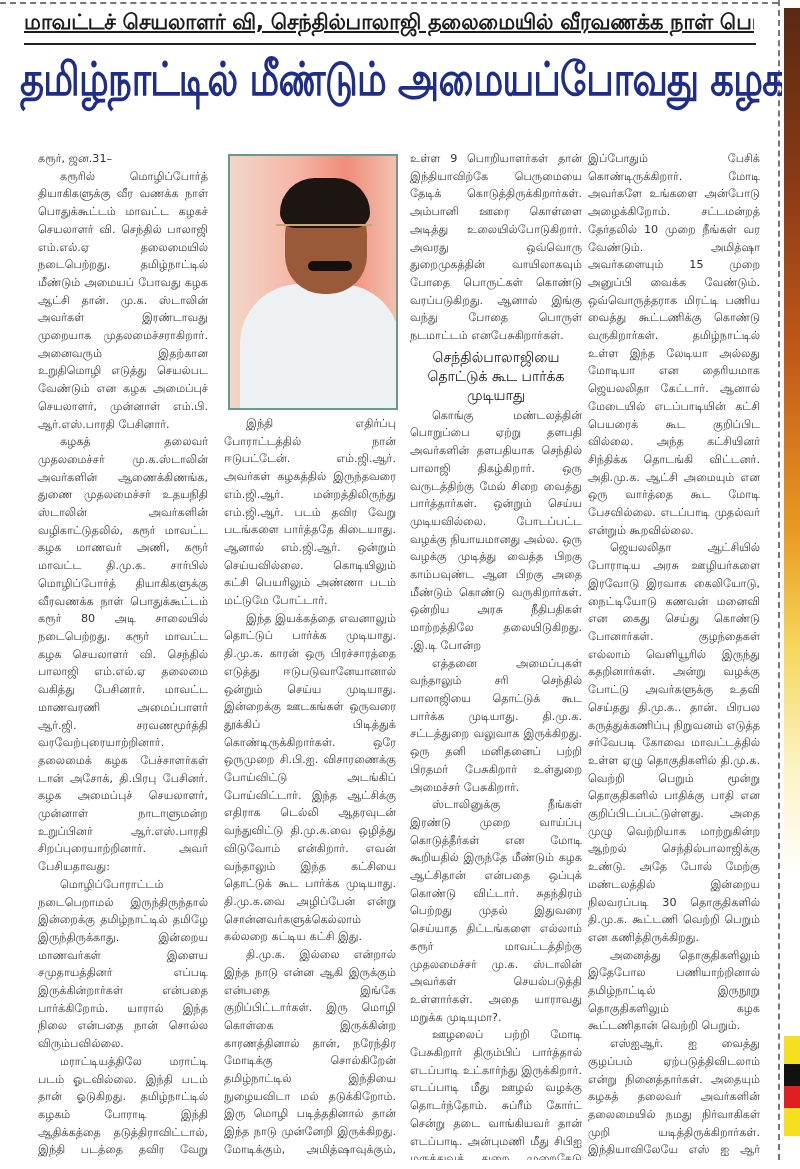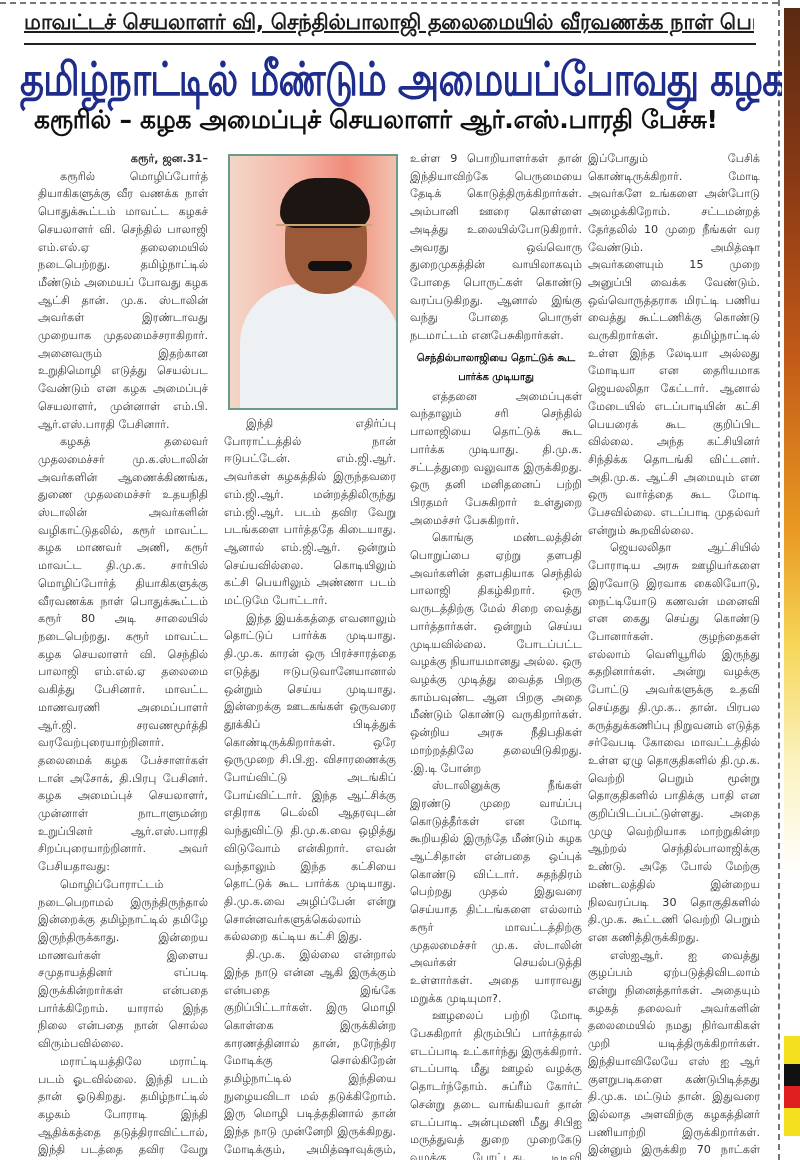--- a/index.html
+++ b/index.html
@@ -49,24 +49,24 @@
     font-size: 25px; font-weight: bold; color: #111;
     white-space: nowrap; overflow: hidden; letter-spacing: -0.3px;
   }
   .col {
     position: absolute; top: 150px;
     font-size: 11.2px; line-height: 17.7px; color: #333;
     text-align: justify; overflow: hidden;
   }
   .col p { margin: 0; text-indent: 22px; }
   .col p.noindent { text-indent: 0; }
-  .dateline { text-align: right; text-indent: 0 !important; font-weight: bold; }
+  .dateline { text-indent: 0 !important; }
   .col h3 {
-    margin: 3px 0 2px 0; text-align: center; font-size: 10px; line-height: 19px;
-    font-weight: bold; color: #111;
+    margin: 3px 0 2px 0; text-align: center; font-size: 14px; line-height: 19px;
+    font-weight: normal; color: #111;
   }
   #col1 { left: 38px; width: 170px; height: 1010px; }
   #col2 { left: 224px; top: 415px; width: 172px; height: 745px; }
   #col3 { left: 410px; width: 172px; height: 1010px; }
   #col4 { left: 588px; width: 172px; height: 1010px; }
   .photo {
     position: absolute; left: 228px; top: 154px; width: 166px; height: 252px;
     border: 2px solid #6a9a8a; overflow: hidden;
     background: linear-gradient(90deg, #f2d7c8 0%, #f5b5a6 40%, #f08c7a 70%, #f3c1b0 100%);
   }
@@ -94,21 +94,20 @@
 </head>
 <body>
 
 <div class="page">
   <div class="top-rule"></div>
   <div class="right-rule"></div>
 
   <div class="kicker">மாவட்டச் செயலாளர் வி, செந்தில்பாலாஜி தலைமையில் வீரவணக்க நாள் பொதுக்கூட்டம்!</div>
   <div class="kicker-rule"></div>
   <div class="headline">தமிழ்நாட்டில் மீண்டும் அமையப்போவது கழக ஆட்சிதான்!</div>
-  <div class="subhead">கரூரில் – கழக அமைப்புச் செயலாளர் ஆர்.எஸ்.பாரதி பேச்சு!</div>
 
   <div class="col" id="col1">
     <p class="dateline">கரூர், ஜன.31–</p>
     <p>கரூரில் மொழிப்போர்த் தியாகிகளுக்கு வீர வணக்க நாள் பொதுக்கூட்டம் மாவட்ட கழகச் செயலாளர் வி. செந்தில் பாலாஜி எம்.எல்.ஏ தலைமையில் நடைபெற்றது. தமிழ்நாட்டில் மீண்டும் அமையப் போவது கழக ஆட்சி தான். மு.க. ஸ்டாலின் அவர்கள் இரண்டாவது முறையாக முதலமைச்சராகிறார். அனைவரும் இதற்கான உறுதிமொழி எடுத்து செயல்பட வேண்டும் என கழக அமைப்புச் செயலாளர், முன்னாள் எம்.பி. ஆர்.எஸ்.பாரதி பேசினார்.</p>
     <p>கழகத் தலைவர் முதலமைச்சர் மு.க.ஸ்டாலின் அவர்களின் ஆணைக்கிணங்க, துணை முதலமைச்சர் உதயநிதி ஸ்டாலின் அவர்களின் வழிகாட்டுதலில், கரூர் மாவட்ட கழக மாணவர் அணி, கரூர் மாவட்ட தி.மு.க. சார்பில் மொழிப்போர்த் தியாகிகளுக்கு வீரவணக்க நாள் பொதுக்கூட்டம் கரூர் 80 அடி சாலையில் நடைபெற்றது. கரூர் மாவட்ட கழக செயலாளர் வி. செந்தில் பாலாஜி எம்.எல்.ஏ தலைமை வகித்து பேசினார். மாவட்ட மாணவரணி அமைப்பாளர் ஆர்.ஜி. சரவணமூர்த்தி வரவேற்புரையாற்றினார். தலைமைக் கழக பேச்சாளர்கள் டான் அசோக், தி.பிரபு பேசினர். கழக அமைப்புச் செயலாளர், முன்னாள் நாடாளுமன்ற உறுப்பினர் ஆர்.எஸ்.பாரதி சிறப்புரையாற்றினார். அவர் பேசியதாவது:</p>
     <p>மொழிப்போராட்டம் நடைபெறாமல் இருந்திருந்தால் இன்றைக்கு தமிழ்நாட்டில் தமிழே இருந்திருக்காது. இன்றைய மாணவர்கள் இளைய சமுதாயத்தினர் எப்படி இருக்கின்றார்கள் என்பதை பார்க்கிறோம். யாரால் இந்த நிலை என்பதை நான் சொல்ல விரும்பவில்லை.</p>
     <p>மராட்டியத்திலே மராட்டி படம் ஓடவில்லை. இந்தி படம் தான் ஓடுகிறது. தமிழ்நாட்டில் கழகம் போராடி இந்தி ஆதிக்கத்தை தடுத்திராவிட்டால், இந்தி படத்தை தவிர வேறு படங்கள் ஓடாது. இளைய சமுதாயத்தினர் சிந்தித்து பார்க்க வேண்டும். தி.மு.க. என்ன செய்தது திராவிட இயக்கம் என்ன செய்தது என்று கேட்கிறார்களே அவர்கள் புரிந்து கொள்ள வேண்டும்.</p>
 
   </div>
 
@@ -123,30 +122,31 @@
   <div class="col" id="col2">
     <p>இந்தி எதிர்ப்பு போராட்டத்தில் நான் ஈடுபட்டேன். எம்.ஜி.ஆர். அவர்கள் கழகத்தில் இருந்தவரை எம்.ஜி.ஆர். மன்றத்திலிருந்து எம்.ஜி.ஆர். படம் தவிர வேறு படங்களை பார்த்ததே கிடையாது. ஆனால் எம்.ஜி.ஆர். ஒன்றும் செய்யவில்லை. கொடியிலும் கட்சி பெயரிலும் அண்ணா படம் மட்டுமே போட்டார்.</p>
     <p>இந்த இயக்கத்தை எவனாலும் தொட்டுப் பார்க்க முடியாது. தி.மு.க. காரன் ஒரு பிரச்சாரத்தை எடுத்து ஈடுபடுவானேயானால் ஒன்றும் செய்ய முடியாது. இன்றைக்கு ஊடகங்கள் ஒருவரை தூக்கிப் பிடித்துக் கொண்டிருக்கிறார்கள். ஒரே ஒருமுறை சி.பி.ஐ. விசாரணைக்கு போய்விட்டு அடங்கிப் போய்விட்டார். இந்த ஆட்சிக்கு எதிராக டெல்லி ஆதரவுடன் வந்துவிட்டு தி.மு.க.வை ஒழித்து விடுவோம் என்கிறார். எவன் வந்தாலும் இந்த கட்சியை தொட்டுக் கூட பார்க்க முடியாது. தி.மு.க.வை அழிப்பேன் என்று சொன்னவர்களுக்கெல்லாம் கல்லறை கட்டிய கட்சி இது.</p>
     <p>தி.மு.க. இல்லை என்றால் இந்த நாடு என்ன ஆகி இருக்கும் என்பதை இங்கே குறிப்பிட்டார்கள். இரு மொழி கொள்கை இருக்கின்ற காரணத்தினால் தான், நரேந்திர மோடிக்கு சொல்கிறேன் தமிழ்நாட்டில் இந்தியை நுழையவிடா மல் தடுக்கிறோம். இரு மொழி படித்ததினால் தான் இந்த நாடு முன்னேறி இருக்கிறது. மோடிக்கும், அமித்ஷாவுக்கும், கல்வி அமைச்சராக இருப்பவருக்கும் வைராக்கியத்தோடு சொல்லிக் கொள்கிறேன். தமிழையும் ஆங்கிலத்தையும் படித்த காரணத்தினால் தான் உலகத்திலேயே அதிக சம்பளம் வாங்குகிறார் சுந்தர் பிச்சை.</p>
 
   </div>
 
   <div class="col" id="col3">
     <p class="noindent">உள்ள 9 பொறியாளர்கள் தான் இந்தியாவிற்கே பெருமையை தேடிக் கொடுத்திருக்கிறார்கள். அம்பானி ஊரை கொள்ளை அடித்து உலையில்போடுகிறார். அவரது ஒவ்வொரு துறைமுகத்தின் வாயிலாகவும் போதை பொருட்கள் கொண்டு வரப்படுகிறது. ஆனால் இங்கு வந்து போதை பொருள் நடமாட்டம் எனபேசுகிறார்கள்.</p>
     <h3>செந்தில்பாலாஜியை தொட்டுக் கூட பார்க்க முடியாது</h3>
+    <p>கொங்கு மண்டலத்தின் பொறுப்பை ஏற்று தளபதி அவர்களின் தளபதியாக செந்தில் பாலாஜி திகழ்கிறார். ஒரு வருடத்திற்கு மேல் சிறை வைத்து பார்த்தார்கள். ஒன்றும் செய்ய முடியவில்லை. போடப்பட்ட வழக்கு நியாயமானது அல்ல. ஒரு வழக்கு முடித்து வைத்த பிறகு காம்பவுண்ட ஆன பிறகு அதை மீண்டும் கொண்டு வருகிறார்கள். ஒன்றிய அரசு நீதிபதிகள் மாற்றத்திலே தலையிடுகிறது. .இ.டி போன்ற</p>
     <p>எத்தனை அமைப்புகள் வந்தாலும் சரி செந்தில் பாலாஜியை தொட்டுக் கூட பார்க்க முடியாது. தி.மு.க. சட்டத்துறை வலுவாக இருக்கிறது. ஒரு தனி மனிதனைப் பற்றி பிரதமர் பேசுகிறார் உள்துறை அமைச்சர் பேசுகிறார்.</p>
-    <p>கொங்கு மண்டலத்தின் பொறுப்பை ஏற்று தளபதி அவர்களின் தளபதியாக செந்தில் பாலாஜி திகழ்கிறார். ஒரு வருடத்திற்கு மேல் சிறை வைத்து பார்த்தார்கள். ஒன்றும் செய்ய முடியவில்லை. போடப்பட்ட வழக்கு நியாயமானது அல்ல. ஒரு வழக்கு முடித்து வைத்த பிறகு காம்பவுண்ட ஆன பிறகு அதை மீண்டும் கொண்டு வருகிறார்கள். ஒன்றிய அரசு நீதிபதிகள் மாற்றத்திலே தலையிடுகிறது. .இ.டி போன்ற</p>
     <p>ஸ்டாலினுக்கு நீங்கள் இரண்டு முறை வாய்ப்பு கொடுத்தீர்கள் என மோடி கூறியதில் இருந்தே மீண்டும் கழக ஆட்சிதான் என்பதை ஒப்புக் கொண்டு விட்டார். சுதந்திரம் பெற்றது முதல் இதுவரை செய்யாத திட்டங்களை எல்லாம் கரூர் மாவட்டத்திற்கு முதலமைச்சர் மு.க. ஸ்டாலின் அவர்கள் செயல்படுத்தி உள்ளார்கள். அதை யாராவது மறுக்க முடியுமா?.</p>
     <p>ஊழலைப் பற்றி மோடி பேசுகிறார் திரும்பிப் பார்த்தால் எடப்பாடி உட்கார்ந்து இருக்கிறார். எடப்பாடி மீது ஊழல் வழக்கு தொடர்ந்தோம். சுப்ரீம் கோர்ட் சென்று தடை வாங்கியவர் தான் எடப்பாடி. அன்புமணி மீது சிபிஐ மருத்துவத் துறை முறைகேடு வழக்கு போட்டது. டிடிவி தினகரன் மீது மோடி அரசு தான் வழக்கு போட்டது. அது மட்டுமல்ல தேர்தல் ஆணையத்துக்கே லஞ்சம் கொடுத்ததாக கைது செய்தார்கள். இவர்களையெல்லாம் மேடையில் வைத்துக் கொண்டு மோடி பேசுகிறார். பெற்ற தந்தையை சித்திரவதை செய்தவரை மேடையில் உட்கார வைக்கலாமா?. இவர்களையெல்லாம் வைத்துக்கொண்டு தி.மு.க.வை ஒழித்து விடுவேன் என்கிறார்.</p>
 
   </div>
 
   <div class="col" id="col4">
     <p class="noindent">இப்போதும் பேசிக் கொண்டிருக்கிறார். மோடி அவர்களே உங்களை அன்போடு அழைக்கிறோம். சட்டமன்றத் தேர்தலில் 10 முறை நீங்கள் வர வேண்டும். அமித்ஷா அவர்களையும் 15 முறை அனுப்பி வைக்க வேண்டும். ஒவ்வொருத்தராக மிரட்டி பணிய வைத்து கூட்டணிக்கு கொண்டு வருகிறார்கள். தமிழ்நாட்டில் உள்ள இந்த லேடியா அல்லது மோடியா என தைரியமாக ஜெயலலிதா கேட்டார். ஆனால் மேடையில் எடப்பாடியின் கட்சி பெயரைக் கூட குறிப்பிட வில்லை. அந்த கட்சியினர் சிந்திக்க தொடங்கி விட்டனர். அதி.மு.க. ஆட்சி அமையும் என ஒரு வார்த்தை கூட மோடி பேசவில்லை. எடப்பாடி முதல்வர் என்றும் கூறவில்லை.</p>
     <p>ஜெயலலிதா ஆட்சியில் போராடிய அரசு ஊழியர்களை இரவோடு இரவாக கைலியோடு, நைட்டியோடு கணவன் மனைவி என கைது செய்து கொண்டு போனார்கள். குழந்தைகள் எல்லாம் வெளியூரில் இருந்து கதறினார்கள். அன்று வழக்கு போட்டு அவர்களுக்கு உதவி செய்தது தி.மு.க.. தான். பிரபல கருத்துக்கணிப்பு நிறுவனம் எடுத்த சர்வேபடி கோவை மாவட்டத்தில் உள்ள ஏழு தொகுதிகளில் தி.மு.க. வெற்றி பெறும் மூன்று தொகுதிகளில் பாதிக்கு பாதி என குறிப்பிடப்பட்டுள்ளது. அதை முழு வெற்றியாக மாற்றுகின்ற ஆற்றல் செந்தில்பாலாஜிக்கு உண்டு. அதே போல் மேற்கு மண்டலத்தில் இன்றைய நிலவரப்படி 30 தொகுதிகளில் தி.மு.க. கூட்டணி வெற்றி பெறும் என கணித்திருக்கிறது.</p>
+    <p>அனைத்து தொகுதிகளிலும் இதேபோல பணியாற்றினால் தமிழ்நாட்டில் இருநூறு தொகுதிகளிலும் கழக கூட்டணிதான் வெற்றி பெறும்.</p>
     <p>எஸ்ஐஆர். ஐ வைத்து குழப்பம் ஏற்படுத்திவிடலாம் என்று நினைத்தார்கள். அதையும் கழகத் தலைவர் அவர்களின் தலைமையில் நமது நிர்வாகிகள் முறி யடித்திருக்கிறார்கள். இந்தியாவிலேயே எஸ் ஐ ஆர் குளறுபடிகளை கண்டுபிடித்தது தி.மு.க. மட்டும் தான். இதுவரை இல்லாத அளவிற்கு கழகத்தினர் பணியாற்றி இருக்கிறார்கள். இன்னும் இருக்கிற 70 நாட்கள் கழகத்தினர் ஆற்றுகின்ற பணி தான் தமிழ்நாட்டில் 70 ஆண்டு காலம் நிலைத்திருக்கும். 2026 தேர்தலில் மீண்டும் அமையப் போகிறது கழக ஆட்சி. தளபதி மு.க.ஸ்டாலின் அவர்கள் தான் இரண்டாவது முறை முதலமைச்சர். இதற்கான உறுதி மொழியை அனைவரும் ஏற்றுக்கொண்டு செயல்பட வேண்டும்.</p>
 
   </div>
 </div>
 
 <div class="right-strip"></div>
 <div class="flag" style="top:1036px;height:28px;background:#f5e020;"></div>
 <div class="flag" style="top:1064px;height:22px;background:#111;"></div>
 <div class="flag" style="top:1086px;height:22px;background:#e02020;"></div>
 <div class="flag" style="top:1108px;height:28px;background:#f5e020;"></div>

